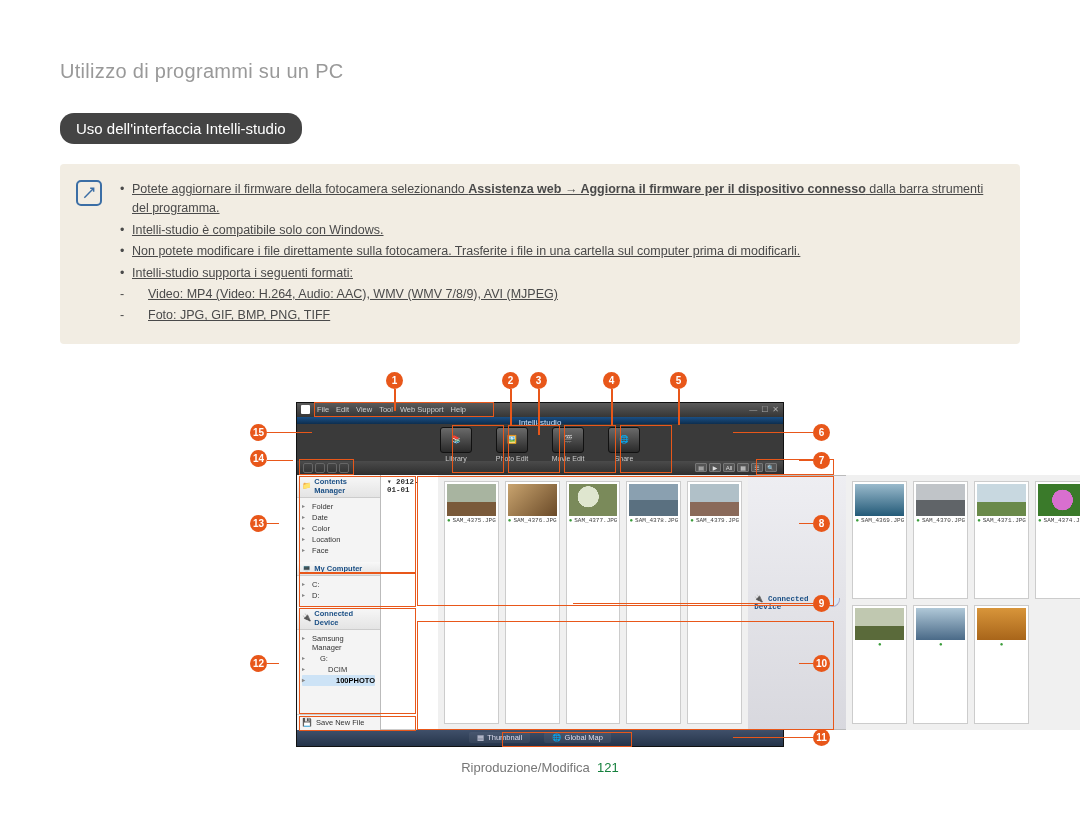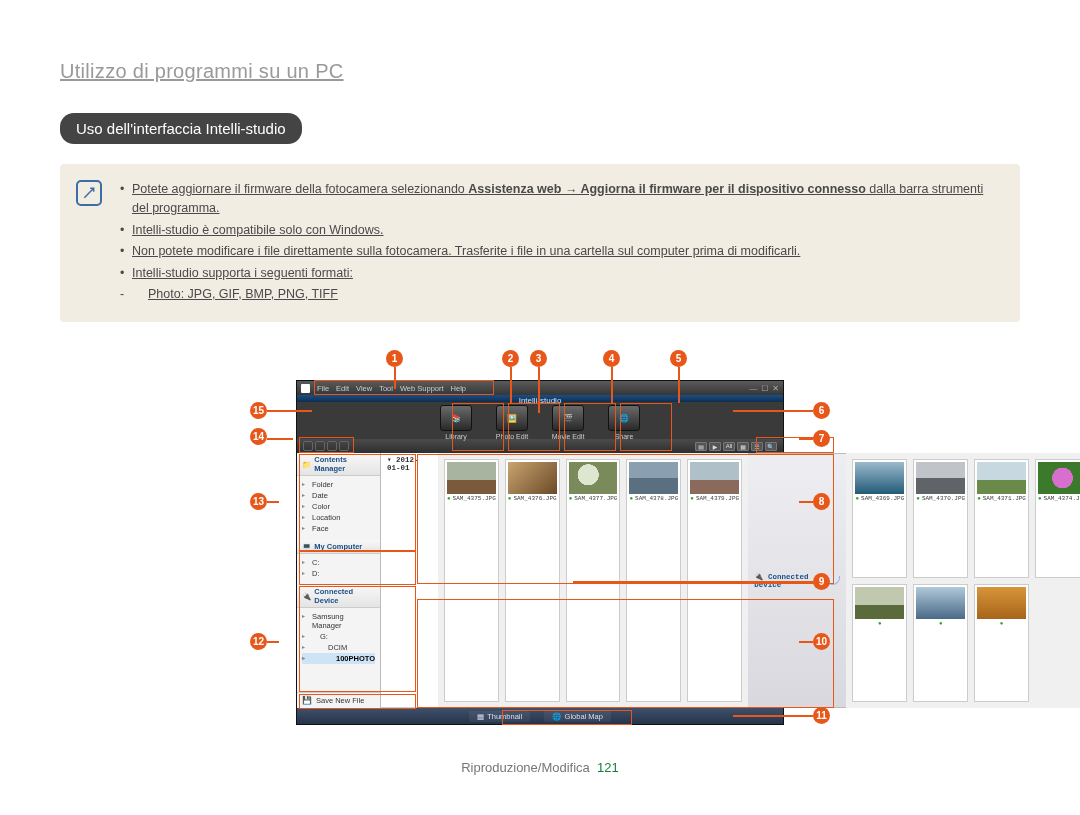--- a/index.html
+++ b/index.html
@@ -11,21 +11,20 @@
     color: #333;
     position: relative;
     padding: 60px 60px 40px 60px;
   }
   .breadcrumb {
     font-size: 20px;
     font-weight: 300;
     color: #999;
     margin-bottom: 30px;
     letter-spacing: 0.3px;
-    text-decoration: underline;
   }
   .section-pill {
     display: inline-block;
     background: #444;
     color: #fff;
     font-size: 15px;
     padding: 7px 16px;
     border-radius: 14px;
     margin-bottom: 20px;
   }
@@ -225,21 +224,22 @@
   <div class="note-icon">
     <svg width="14" height="14" viewBox="0 0 24 24" fill="none" stroke-width="2.5">
         <path d="M4 20 L20 4 M14 4 H20 V10"></path>
       </svg>
   </div>
   <ul>
     <li><span>Potete aggiornare il firmware della fotocamera selezionando </span><b>Assistenza web → Aggiorna il firmware per il dispositivo connesso</b><span> dalla barra strumenti del programma.</span></li>
     <li>Intelli-studio è compatibile solo con Windows.</li>
     <li>Non potete modificare i file direttamente sulla fotocamera. Trasferite i file in una cartella sul computer prima di modificarli.</li>
     <li>Intelli-studio supporta i seguenti formati:</li>
-    <li class="note-sub">Photo: JPG, GIF, BMP, PNG, TIFF</li>
+    <li class="note-sub">Video: MP4 (Video: H.264, Audio: AAC), WMV (WMV 7/8/9), AVI (MJPEG)</li>
+    <li class="note-sub">Foto: JPG, GIF, BMP, PNG, TIFF</li>
   </ul>
 </div>
 
 <div class="figure-wrap">
 
   <div class="callout" style="top:0; left:176px">1</div>
   <div class="callout" style="top:0; left:292px">2</div>
   <div class="callout" style="top:0; left:320px">3</div>
   <div class="callout" style="top:0; left:393px">4</div>
   <div class="callout" style="top:0; left:460px">5</div>

